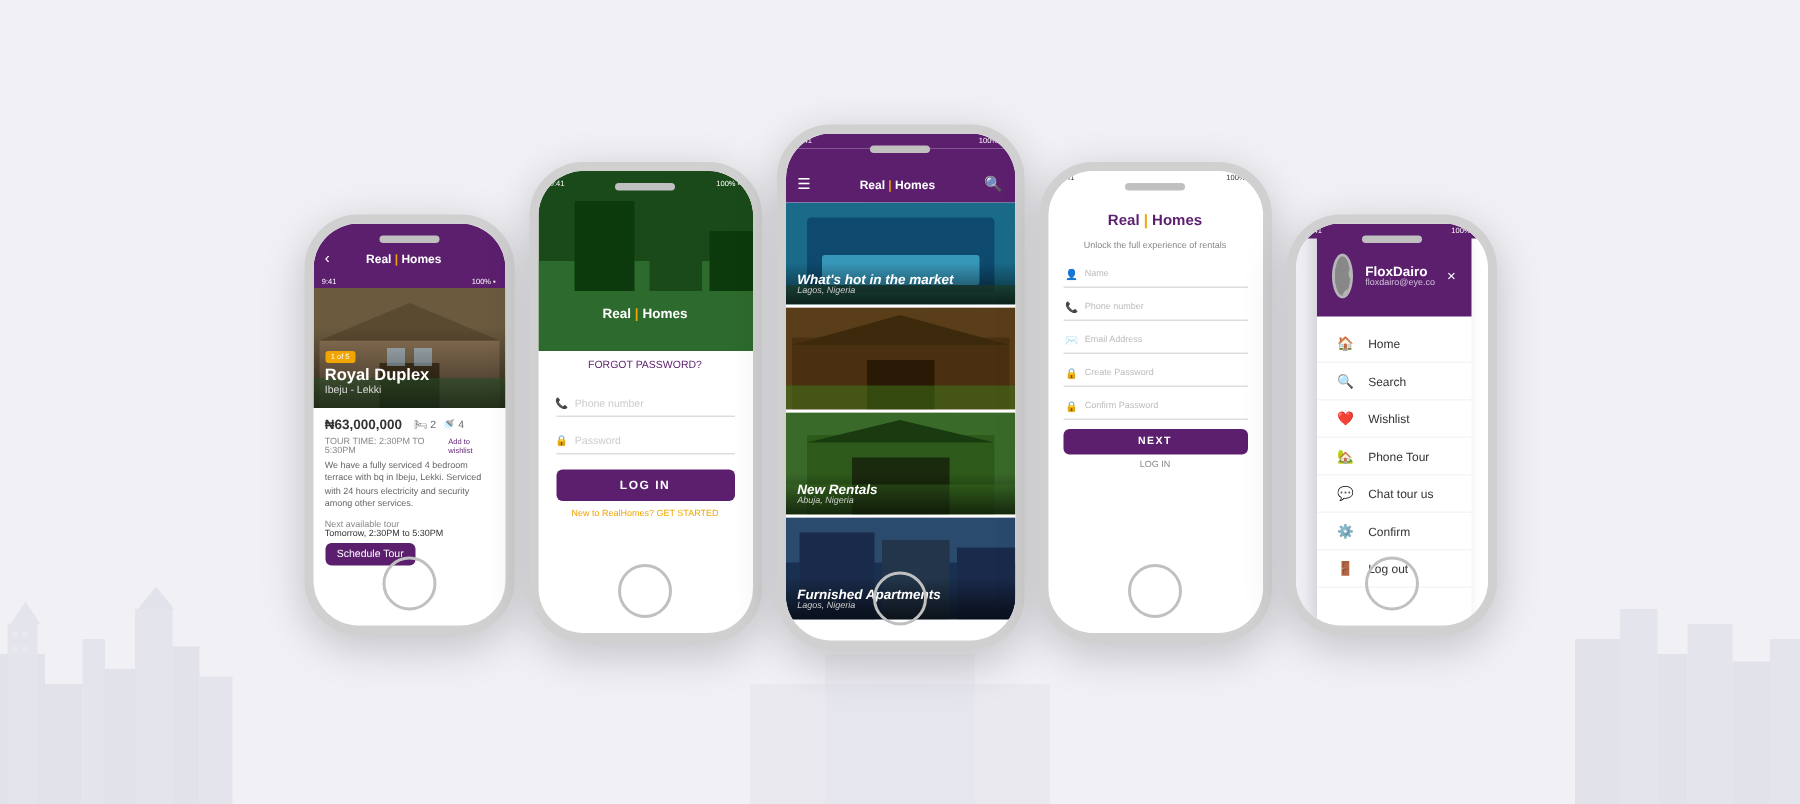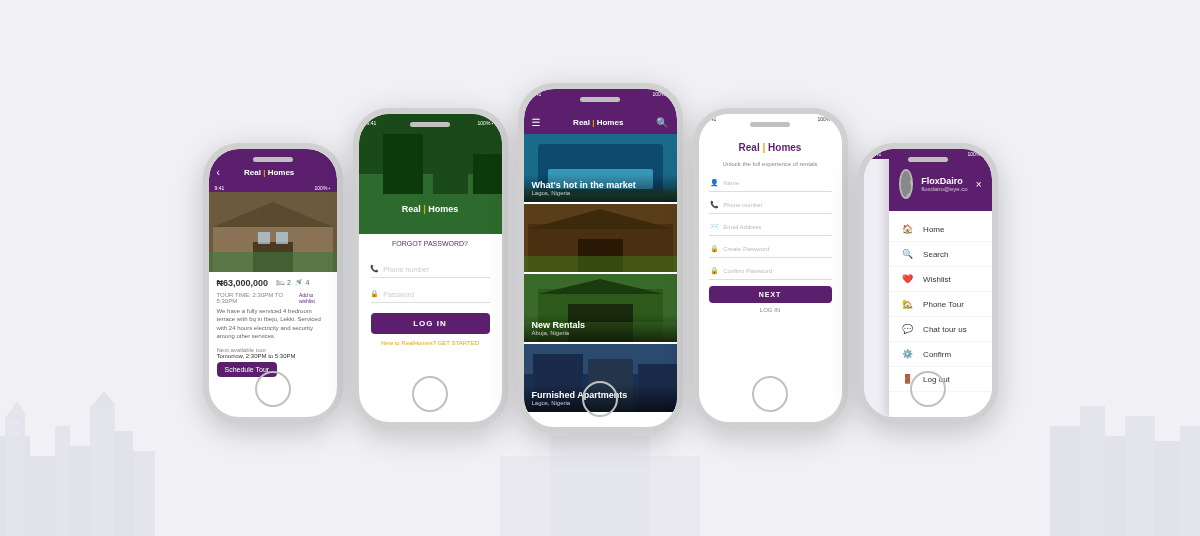--- a/index.html
+++ b/index.html
@@ -200,20 +200,21 @@
     .p3-card-2 { background: linear-gradient(135deg, #5a3e28 0%, #3d2b1a 50%, #8B6914 100%); }
     .p3-card-3 { background: linear-gradient(135deg, #2d5a1a 0%, #1a3a10 50%, #4a7a2a 100%); }
     .p3-card-4 { background: linear-gradient(135deg, #2a4a6e 0%, #1a3050 50%, #3a6090 100%); }
     .p3-card-overlay {
       position: absolute;
       bottom: 0;
       left: 0;
       right: 0;
       background: linear-gradient(transparent, rgba(0,0,0,0.65));
       padding: 6px 8px;
+      font-style: italic;
     }
     .p3-card-title { color: white; font-size: 9px; font-weight: bold; }
     .p3-card-sub { color: #ccc; font-size: 6px; }
 
     
     .p4-screen { padding: 18px 10px 6px; background: white; height: 100%; }
     .p4-logo { text-align: center; margin-bottom: 8px; }
     .p4-logo-text { font-size: 10px; font-weight: bold; color: #5b1f6e; }
     .p4-logo-text span { color: #f0a500; }
     .p4-tagline { font-size: 6px; color: #888; text-align: center; margin-bottom: 8px; }
@@ -239,21 +240,21 @@
       font-weight: bold;
       letter-spacing: 1px;
       margin-top: 6px;
     }
     .p4-login-link { font-size: 6px; color: #888; text-align: center; margin-top: 4px; }
 
     
     .p5-screen { background: white; height: 100%; position: relative; overflow: hidden; }
     .p5-menu-panel {
       position: absolute;
-      right: 0;
+      right: 11px;
       top: 0;
       bottom: 0;
       width: 80%;
       background: white;
       box-shadow: -3px 0 10px rgba(0,0,0,0.15);
       z-index: 2;
     }
     .p5-menu-header {
       background: #5b1f6e;
       padding: 20px 10px 12px;
@@ -348,20 +349,25 @@
         
         <svg width="100%" height="100%" viewBox="0 0 140 80" preserveAspectRatio="xMidYMid slice">
           <rect width="140" height="80" fill="#6B5A3E"></rect>
           <rect x="10" y="35" width="120" height="45" fill="#8B7355"></rect>
           <polygon points="70,10 10,35 130,35" fill="#5a4a30"></polygon>
           <rect x="50" y="50" width="40" height="30" fill="#4a3a20"></rect>
           <rect x="55" y="40" width="12" height="12" fill="#b8d4e8" opacity="0.7"></rect>
           <rect x="73" y="40" width="12" height="12" fill="#b8d4e8" opacity="0.7"></rect>
           <rect x="0" y="60" width="140" height="20" fill="#3d7a3d" opacity="0.6"></rect>
         </svg>
+        <div class="p1-image-overlay">
+          <div class="p1-badge">1 of 5</div>
+          <div class="p1-title">Royal Duplex</div>
+          <div class="p1-subtitle">Ibeju - Lekki</div>
+        </div>
       </div>
 
       <div class="p1-body">
         <div class="p1-price-row">
           <span class="p1-price">₦63,000,000</span>
           <div class="p1-icons">
             <span>🛏 <span>2</span></span>
             <span>🚿 <span>4</span></span>
           </div>
         </div>

